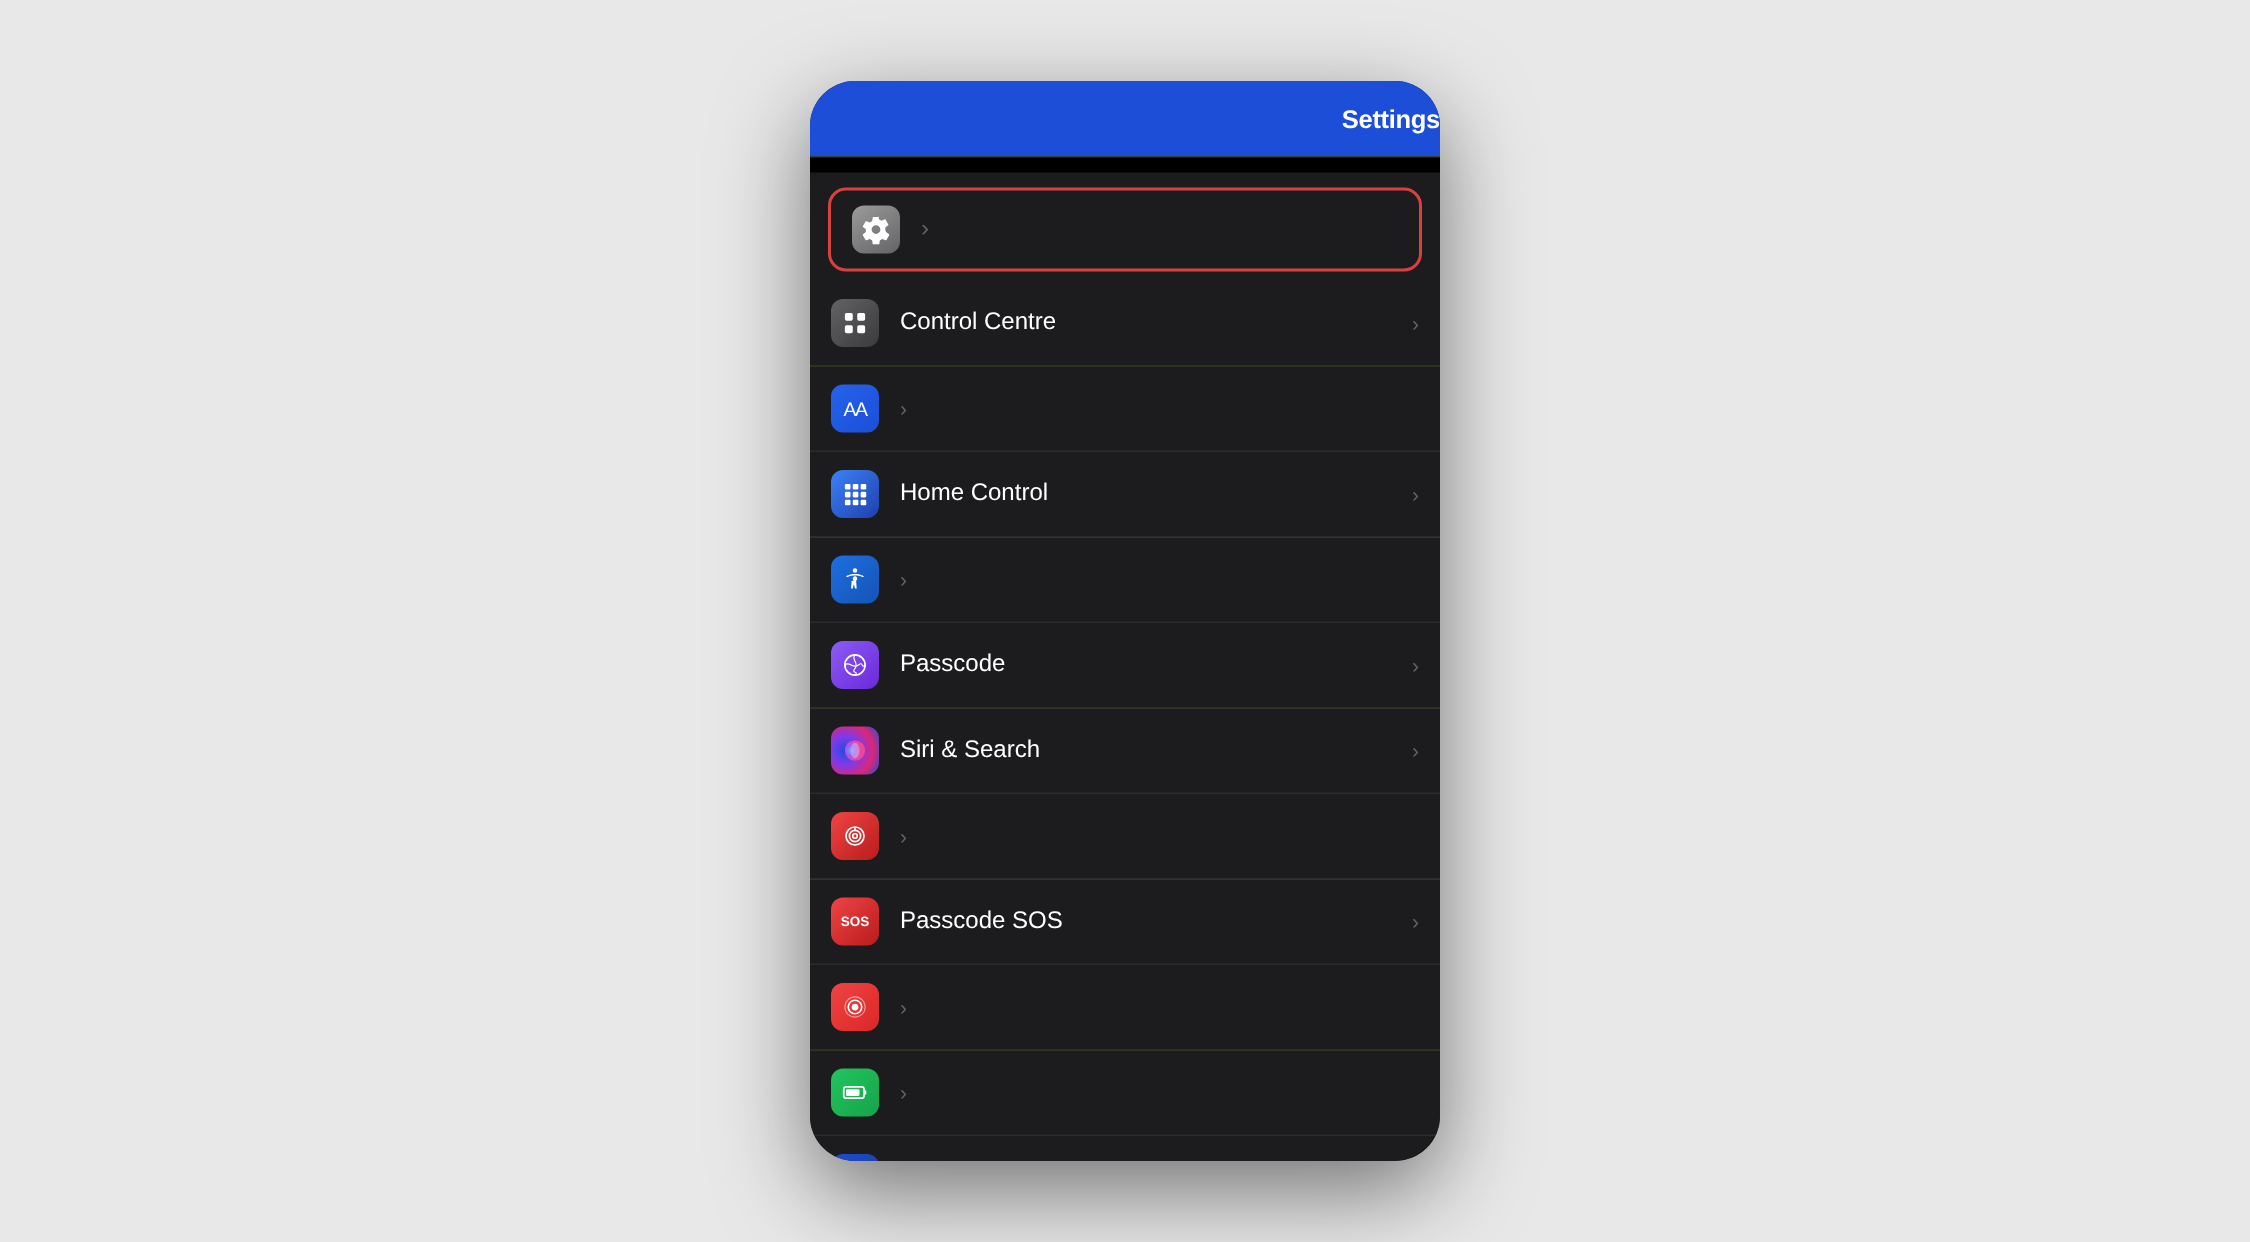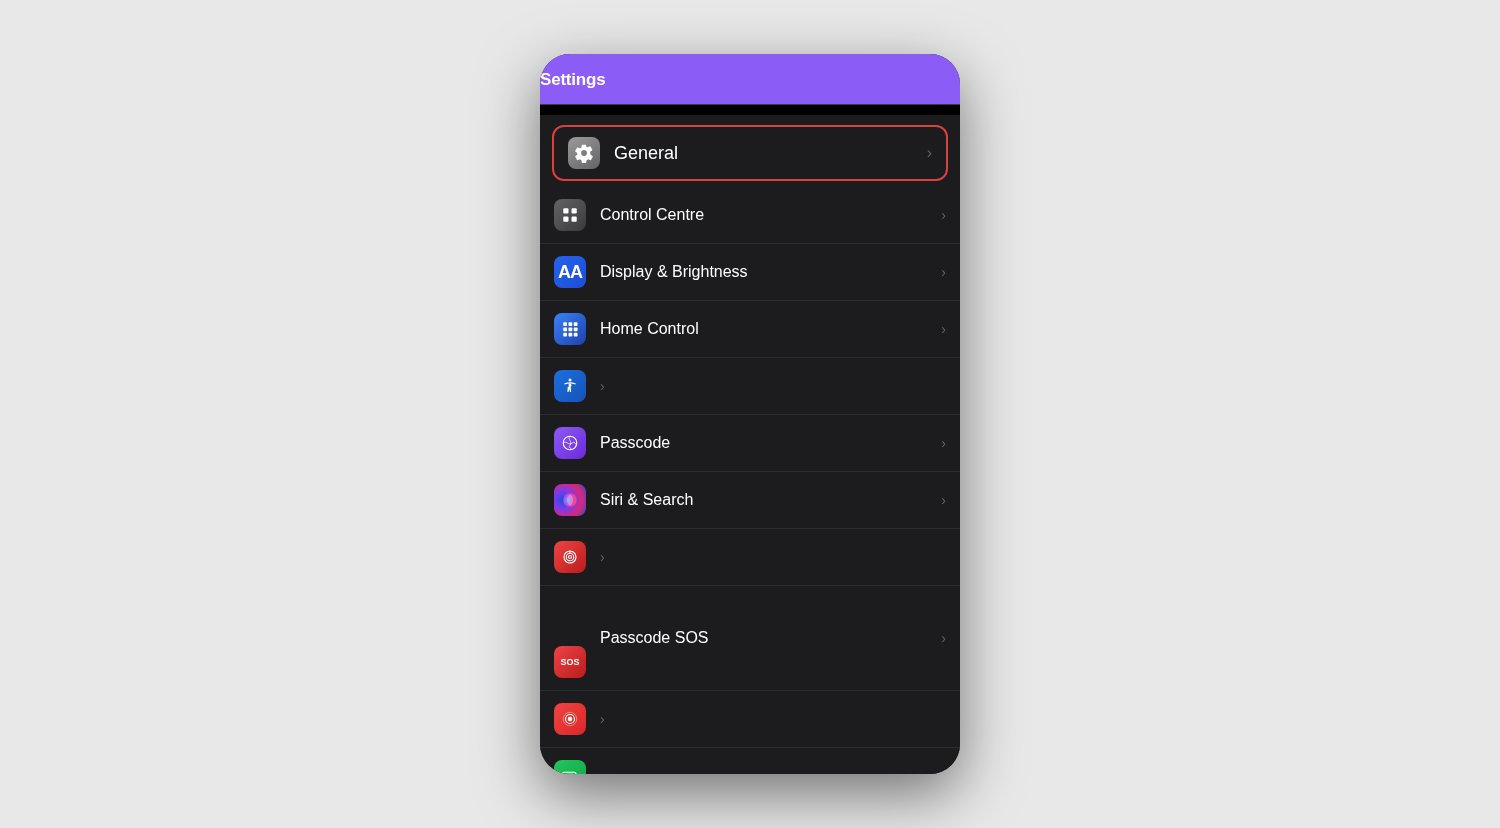--- a/index.html
+++ b/index.html
@@ -19,23 +19,23 @@
       height: 720px;
       background: #1c1c1e;
       border-radius: 30px;
       overflow: hidden;
       box-shadow: 0 20px 60px rgba(0,0,0,0.5);
       display: flex;
       flex-direction: column;
     }
 
     .title-bar {
-      background: #8b5cf6;
+      background: #1d4ed8;
       padding: 16px 0 14px;
-      text-align: left;
+      text-align: right;
       border-bottom: 1px solid #3a3a3c;
       flex-shrink: 0;
     }
 
     .title-bar-text {
       color: #ffffff;
       font-size: 17px;
       font-weight: 600;
       letter-spacing: -0.2px;
     }
@@ -138,21 +138,21 @@
     }
 
     
     .icon-control-centre { background: linear-gradient(135deg, #636366, #3a3a3c); }
     .icon-display { background: linear-gradient(135deg, #2563eb, #1d4ed8); }
     .icon-home-screen { background: linear-gradient(135deg, #3b82f6, #1e40af); }
     .icon-accessibility { background: linear-gradient(135deg, #1d6fe0, #1553b6); }
     .icon-wallpaper { background: linear-gradient(135deg, #8b5cf6, #6d28d9); }
     .icon-siri { background: radial-gradient(circle at 30% 50%, #1d4ed8, #7c3aed, #db2777, #1d4ed8); }
     .icon-touch-id { background: linear-gradient(135deg, #ef4444, #b91c1c); }
-    .icon-emergency { background: linear-gradient(135deg, #ef4444, #b91c1c); margin-top: 48px; }
+    .icon-emergency { background: linear-gradient(135deg, #ef4444, #b91c1c); }
     .icon-exposure { background: linear-gradient(135deg, #ef4444, #dc2626); }
     .icon-battery { background: linear-gradient(135deg, #22c55e, #16a34a); }
     .icon-privacy { background: linear-gradient(135deg, #1d4ed8, #1e3a8a); }
   </style>
 </head>
 <body>
 
 <div class="device-frame">
 
   <div class="title-bar">
@@ -161,43 +161,41 @@
 
   <div class="dark-spacer"></div>
 
   <div class="general-row">
     <div class="general-icon">
 
       <svg viewBox="0 0 24 24" fill="white">
         <path d="M12 15.5A3.5 3.5 0 018.5 12 3.5 3.5 0 0112 8.5a3.5 3.5 0 013.5 3.5 3.5 3.5 0 01-3.5 3.5m7.43-2.92c.04-.34.07-.68.07-1.08s-.03-.74-.07-1.08l2.32-1.81c.21-.16.27-.45.14-.68l-2.2-3.82c-.13-.23-.42-.31-.65-.23l-2.74 1.1c-.57-.44-1.18-.8-1.86-1.07l-.42-2.91C14.63 2.18 14.37 2 14.09 2H9.91c-.28 0-.54.18-.58.45l-.42 2.91c-.68.27-1.29.63-1.86 1.07L4.31 5.34c-.23-.08-.52 0-.65.23l-2.2 3.82c-.13.23-.07.52.14.68l2.32 1.81C3.88 12.26 3.85 12.6 3.85 13s.03.74.07 1.08l-2.32 1.81c-.21.16-.27.45-.14.68l2.2 3.82c.13.23.42.31.65.23l2.74-1.1c.57.44 1.18.8 1.86 1.07l.42 2.91c.04.27.3.45.58.45h4.18c.28 0 .54-.18.58-.45l.42-2.91c.68-.27 1.29-.63 1.86-1.07l2.74 1.1c.23.08.52 0 .65-.23l2.2-3.82c.13-.23.07-.52-.14-.68l-2.32-1.81z"></path>
       </svg>
     </div>
-    <span class="general-label">General</span>
     <span class="chevron">›</span>
   </div>
 
   <div class="list-container">
 
   <div class="settings-item">
         <div class="item-icon icon-control-centre">
           <svg viewBox="0 0 24 24" fill="white" width="18" height="18">
             <rect x="3" y="3" width="7" height="7" rx="1.5"></rect>
             <rect x="14" y="3" width="7" height="7" rx="1.5"></rect>
             <rect x="3" y="14" width="7" height="7" rx="1.5"></rect>
             <rect x="14" y="14" width="7" height="7" rx="1.5"></rect>
           </svg>
         </div>
         <span class="item-label">Control Centre</span>
         <span class="item-chevron">›</span>
       </div>
       <div class="settings-item">
         <div class="item-icon icon-display">
-          <span style="color:white;font-size:18px;font-weight:700;letter-spacing:-1px;">AA</span>
-        </div>
-        <span class="item-label">Display &amp; Brightness</span>
+          <span style="color:white;font-size:13px;font-weight:400;letter-spacing:-1px;">AA</span>
+        </div>
         <span class="item-chevron">›</span>
       </div>
       <div class="settings-item">
         <div class="item-icon icon-home-screen">
           <svg viewBox="0 0 24 24" fill="white" width="18" height="18">
             <rect x="3" y="3" width="5" height="5" rx="1"></rect>
             <rect x="10" y="3" width="5" height="5" rx="1"></rect>
             <rect x="17" y="3" width="5" height="5" rx="1"></rect>
             <rect x="3" y="10" width="5" height="5" rx="1"></rect>
             <rect x="10" y="10" width="5" height="5" rx="1"></rect>

